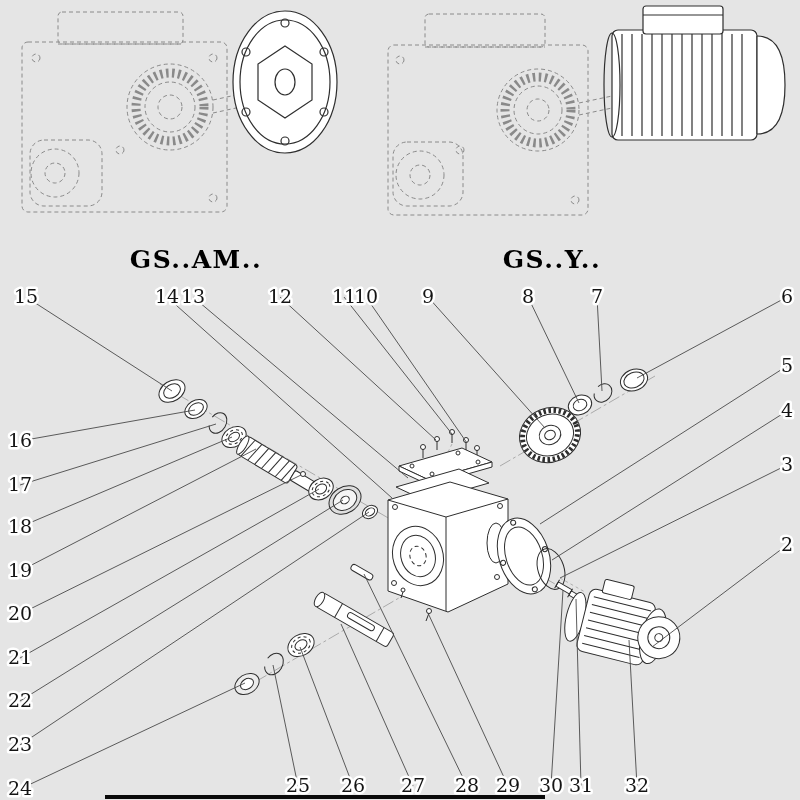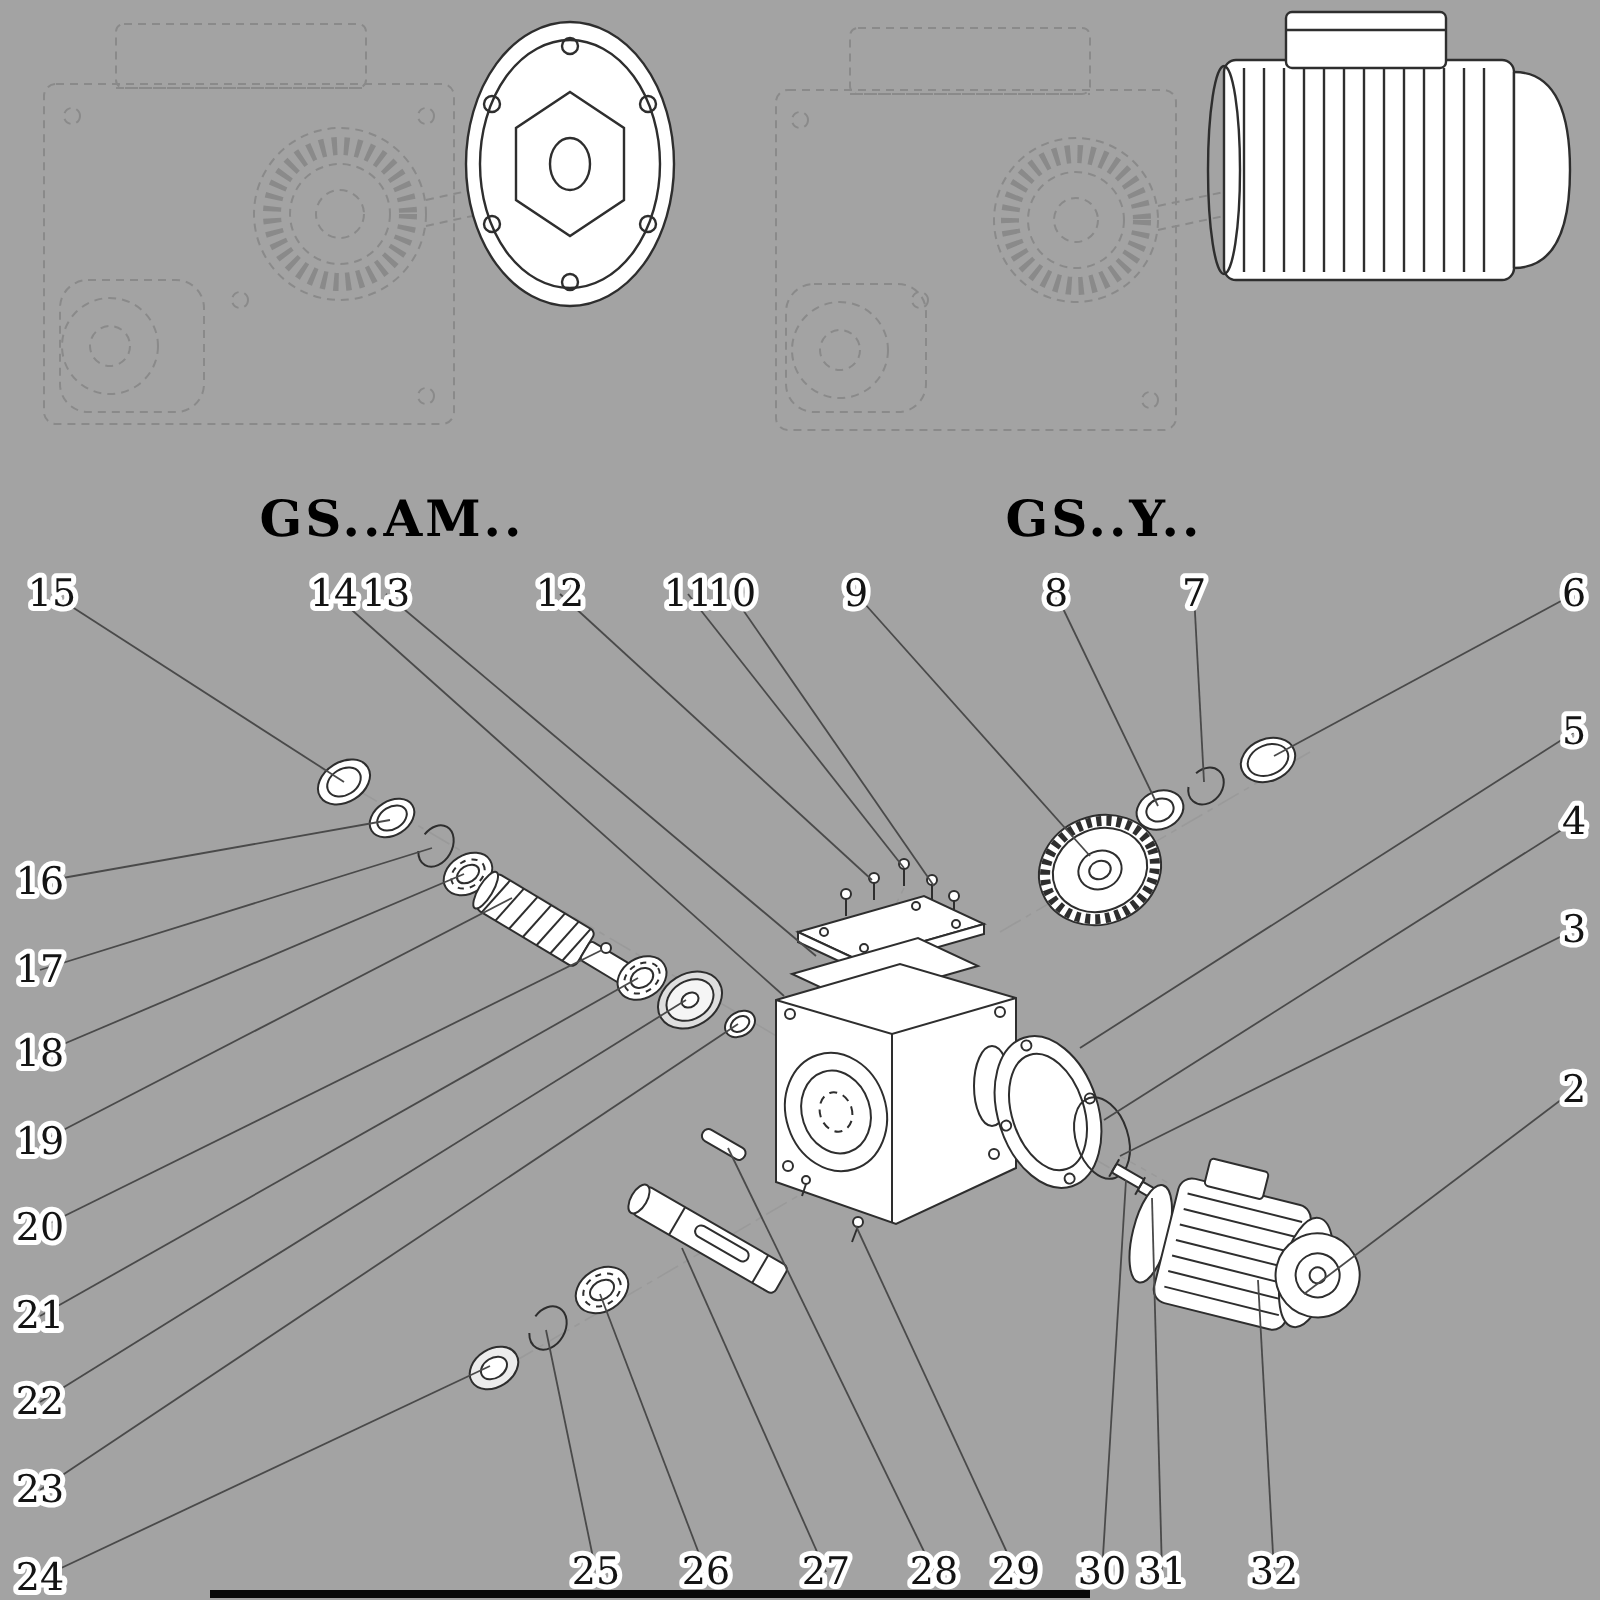--- a/index.html
+++ b/index.html
@@ -1,17 +1,17 @@
 <!DOCTYPE html>
 <html><head>
 <meta charset="utf-8">
 <style>
   html, body { margin: 0; padding: 0; background: #ffffff; }
   .page {
-    width: 800px; height: 800px; position: relative; background: #a3a3a3;
+    width: 800px; height: 800px; position: relative; background: #e5e5e5;
     font-family: "DejaVu Serif", serif; overflow: hidden;
   }
   svg { display: block; }
 
   
   .dash { stroke: #8a8a8a; fill: none; stroke-width: 1; stroke-dasharray: 4 3; }
   .dash .teeth { stroke-width: 9; stroke-dasharray: 2.5 3.5; }
 
   
   .solid { stroke: #2e2e2e; fill: none; stroke-width: 1.2; }

